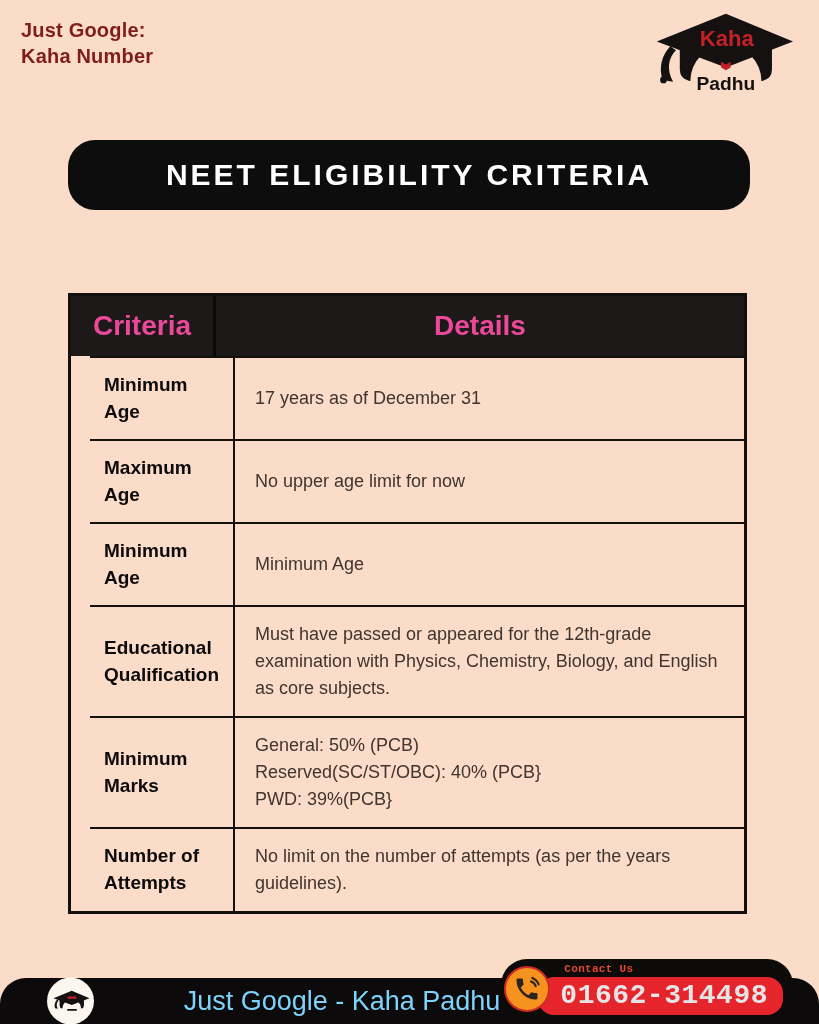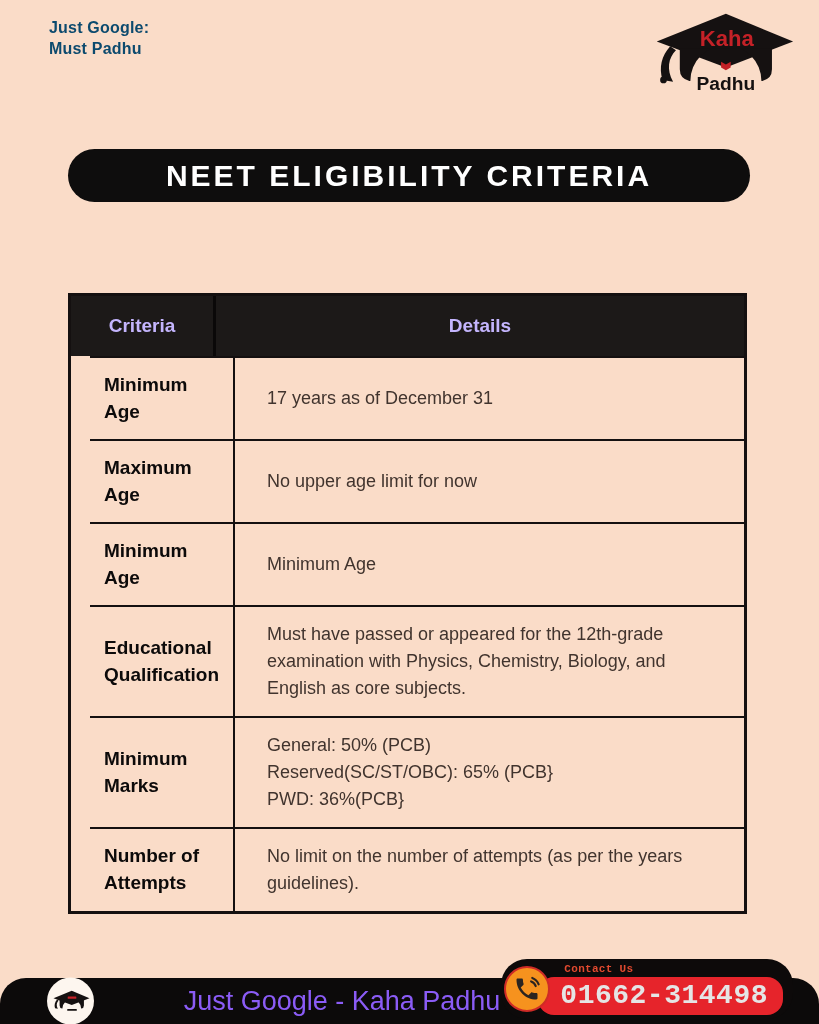--- a/index.html
+++ b/index.html
@@ -6,80 +6,80 @@
   html,body { width:819px; }
   body { font-family:"Liberation Sans", sans-serif; }
 
   .page {
     position:relative; width:819px; height:1024px;
     background:#fadcc8; overflow:hidden;
   }
 
   
   .tagline {
-    position:absolute; left:49px; top:17px;
-    font-size:16px; font-weight:800; color:#0c4a6e; line-height:1.32;
+    position:absolute; left:21px; top:17px;
+    font-size:20px; font-weight:800; color:#7f1d1d; line-height:1.32;
     letter-spacing:0.2px;
   }
   .brand-logo { position:absolute; right:22px; top:6px; width:148px; height:96px; }
 
   
   .banner {
-    position:absolute; left:68px; top:149px; width:682px; height:53px;
+    position:absolute; left:68px; top:140px; width:682px; height:70px;
     background:#0e0d0d; border-radius:27px;
     display:flex; align-items:center; justify-content:center;
   }
   .banner-title {
     color:#ffffff; font-size:30px; font-weight:800; letter-spacing:3px;
     white-space:nowrap;
   }
 
   
   .etable {
     position:absolute; left:68px; top:293px; width:679px;
     border:3px solid #141010; background:#fadcc8;
   }
   .thead {
     display:grid; grid-template-columns:145px 1fr;
     background:#1c1918; min-height:60px;
   }
   .th {
-    color:#c4b5fd; font-size:19px; font-weight:800;
+    color:#ec4899; font-size:28px; font-weight:800;
     display:flex; align-items:center; justify-content:center;
   }
   .th.col-criteria { border-right:3px solid #0a0808; }
   .trow {
     display:grid; grid-template-columns:145px 1fr;
     border-top:2.5px solid #141010; min-height:83px;margin-left:19px;
   }
   .td.criteria {
     border-right:2.5px solid #141010;
     display:flex; flex-direction:column; justify-content:center;
     padding:12px 10px 12px 14px;
     font-size:19px; font-weight:800; color:#0c0a0a; line-height:1.4;
   }
   .td.details {
     display:flex; flex-direction:column; justify-content:center;
-    padding:14px 26px 14px 32px;
+    padding:14px 26px 14px 20px;
     font-size:18px; color:#41342e; line-height:1.5;
   }
 
   
   .footer {
     position:absolute; left:0; right:0; bottom:0; height:46px;
     background:#0c0a0a; border-radius:26px 26px 0 0;
   }
   .footer-logo {
     position:absolute; left:47px; top:50%; transform:translateY(-50%);
     width:47px; height:47px; border-radius:50%; background:#fdf6ef;
     display:flex; align-items:center; justify-content:center;
   }
   .footer-text {
     position:absolute; left:100px; right:235px; top:50%; transform:translateY(-50%);
-    text-align:center; color:#8b5cf6; font-size:27px; font-weight:500;
+    text-align:center; color:#7dd3fc; font-size:27px; font-weight:500;
     white-space:nowrap;
   }
   .contact-badge {
     position:absolute; right:26px; bottom:5px;
     background:#0d0a0a; border-radius:26px;
     display:flex; align-items:center; padding:4px 10px 4px 3px;
   }
   .phone-circle {
     width:46px; height:46px; border-radius:50%; background:#f6921e;
     border:2px solid #cf2b26;
@@ -99,21 +99,21 @@
     white-space:nowrap;
   }
 </style>
 </head>
 <body>
 
 <div class="page">
 
   <div class="tagline">
     <div>Just Google:</div>
-    <div>Must Padhu</div>
+    <div>Kaha Number</div>
   </div>
 
   <svg class="brand-logo" viewBox="0 0 150 100" aria-hidden="true">
 
     <path d="M20,42 C11,52 8,64 12,77 L23,79 C16,66 18,54 26,46 Z" fill="#151111"></path>
     <circle cx="13" cy="77" r="3.5" fill="#151111"></circle>
 
     <polygon points="6,37 78,8 148,37 78,64" fill="#151111"></polygon>
 
     <path d="M30,44 L30,66 Q30,76 40,78 L41,78 A37,37 0 0 1 115,78 L116,78 Q126,76 126,66 L126,44 Z" fill="#151111"></path>
@@ -158,22 +158,22 @@
     <div class="td criteria">Educational Qualification</div>
     <div class="td details">
             <div class="line">Must have passed or appeared for the 12th-grade examination with Physics, Chemistry, Biology, and English as core subjects.</div>
           </div>
   </div>
 
   <div class="trow">
     <div class="td criteria">Minimum Marks</div>
     <div class="td details">
             <div class="line">General: 50% (PCB)</div>
-            <div class="line">Reserved(SC/ST/OBC): 65% (PCB}</div>
-            <div class="line">PWD: 36%(PCB}</div>
+            <div class="line">Reserved(SC/ST/OBC): 40% (PCB}</div>
+            <div class="line">PWD: 39%(PCB}</div>
           </div>
   </div>
 
   <div class="trow">
     <div class="td criteria">Number of Attempts</div>
     <div class="td details">
             <div class="line">No limit on the number of attempts (as per the years guidelines).</div>
           </div>
   </div>
 </div>

